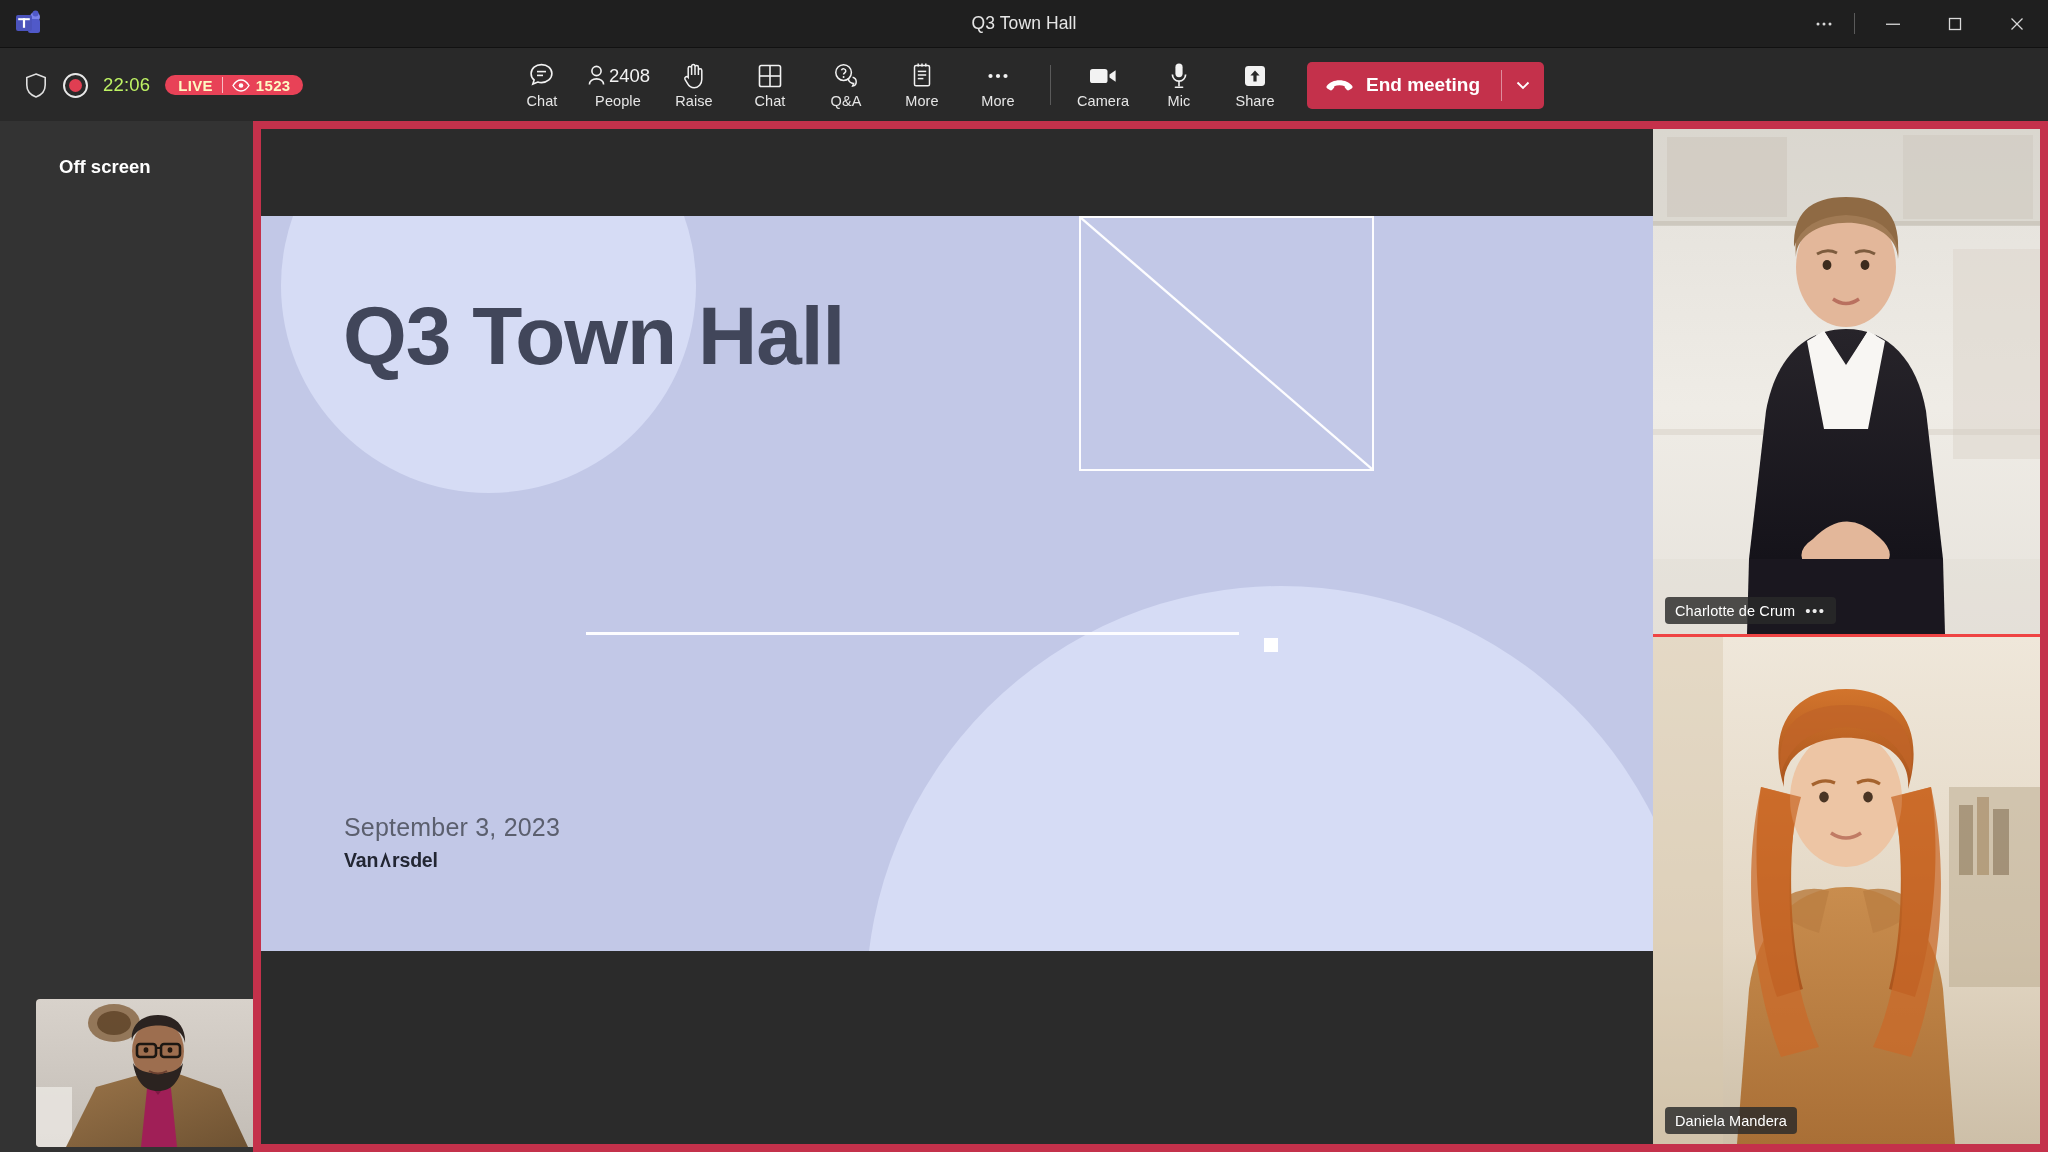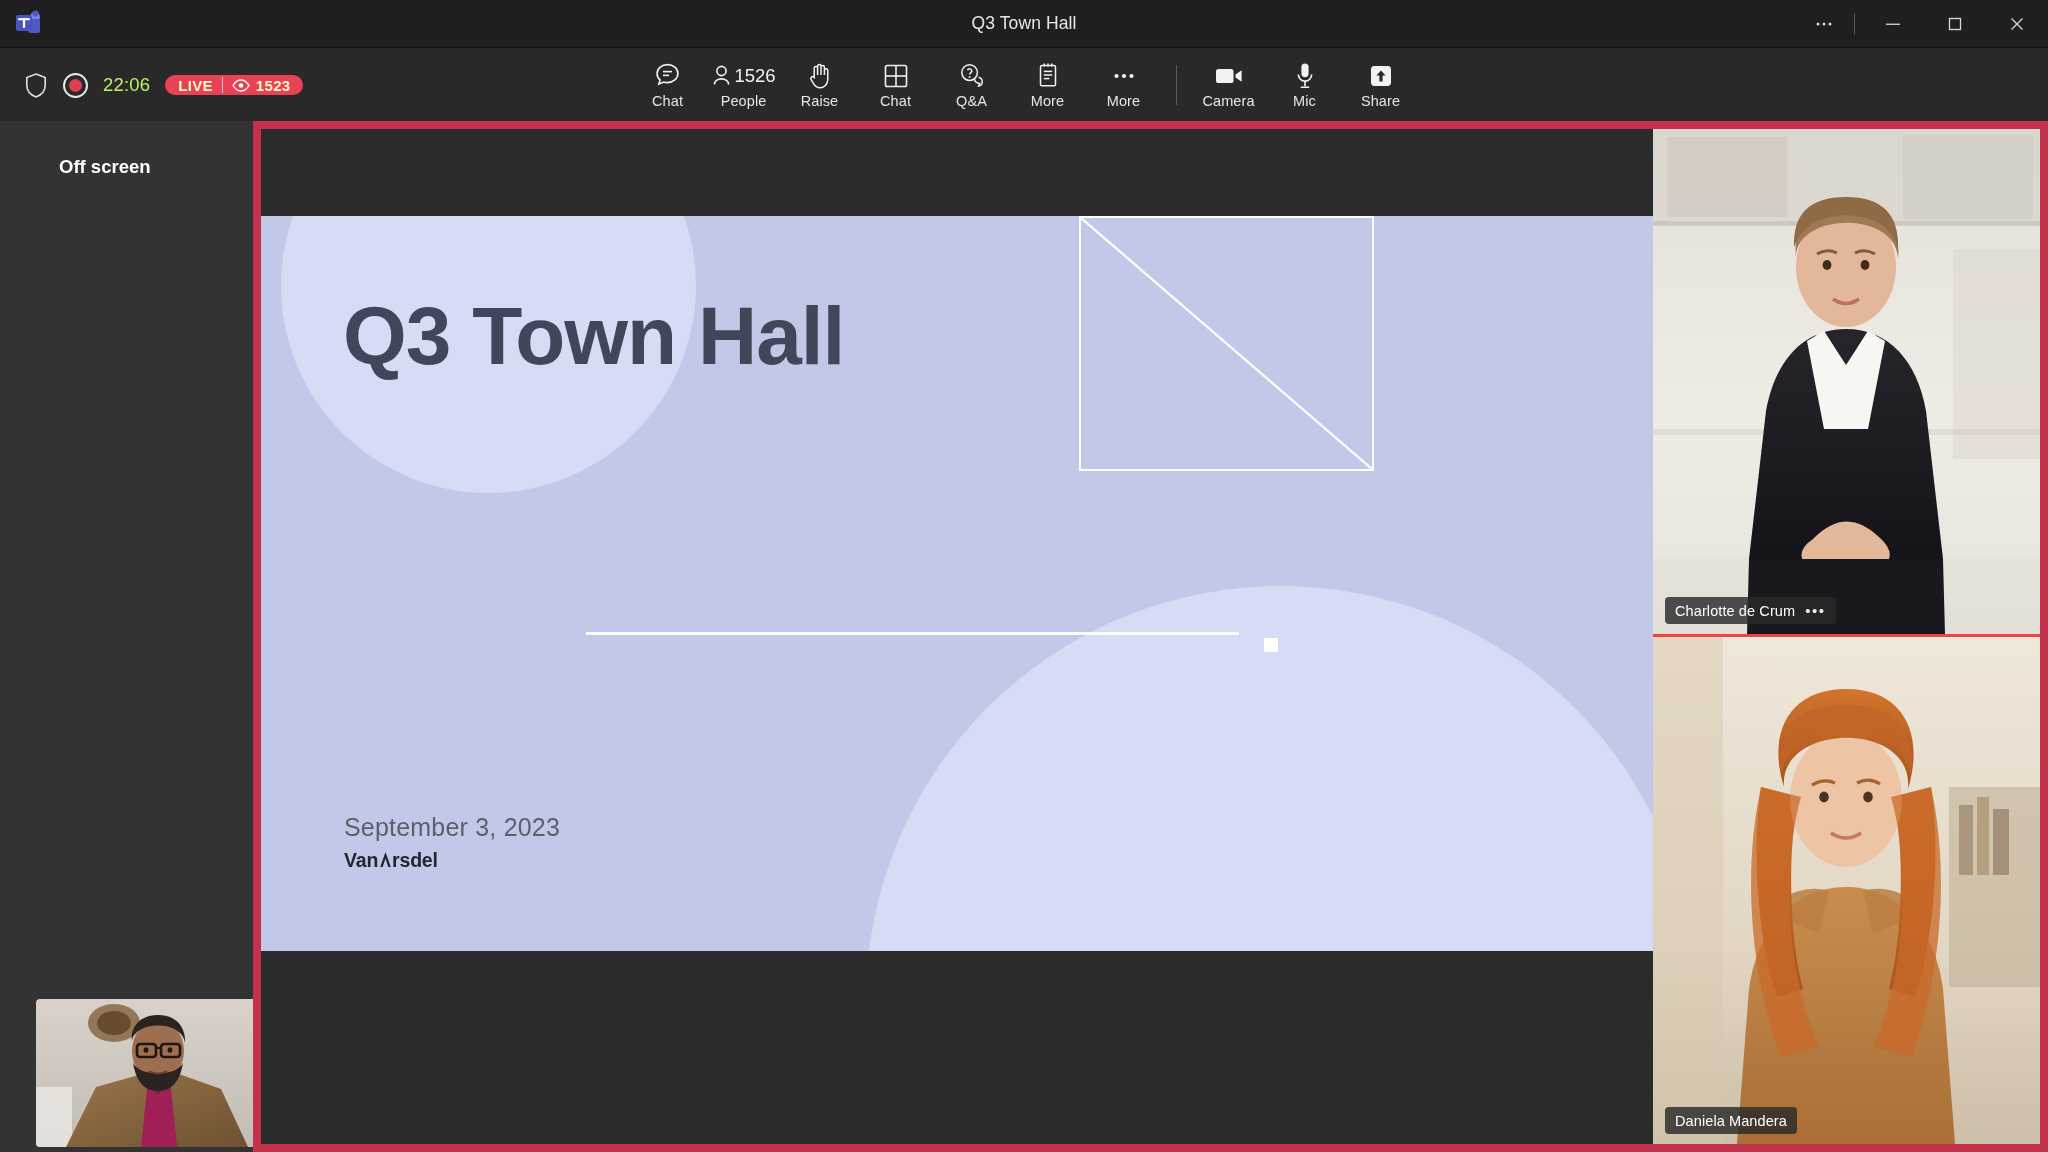--- a/index.html
+++ b/index.html
@@ -245,21 +245,21 @@
       <span class="lb">Chat</span>
     </div>
 
     <div class="tb-item">
       <span class="ic">
         <span style="display:flex;align-items:center;gap:1px;">
           <svg width="22" height="26" viewBox="0 0 22 26" fill="none" stroke="#f2f2f2" stroke-width="1.6">
             <circle cx="10.5" cy="8" r="4.6"></circle>
             <path d="M3.4 21.5 c0 -3.4 3.2 -5.6 7.1 -5.6 s7.1 2.2 7.1 5.6"></path>
           </svg>
-          <span style="font-size:18.5px;color:#f2f2f2;">1526</span>
+          <span style="font-size:18.5px;color:#f2f2f2;">2408</span>
         </span>
       </span>
       <span class="lb">People</span>
     </div>
 
     <div class="tb-item">
       <span class="ic">
         <svg width="24" height="28" viewBox="0 0 24 28" fill="none" stroke="#f2f2f2" stroke-width="1.5">
           <path d="M6.2 14.4 V6.2 a1.7 1.7 0 0 1 3.4 0 V13 V4.2 a1.7 1.7 0 0 1 3.4 0 V13 V5.2 a1.7 1.7 0 0 1 3.4 0 V13 V8.4 a1.7 1.7 0 0 1 3.4 0 v9.2 c0 4.4 -3.2 8.2 -7.6 8.2 c-3.6 0 -5.4 -1.8 -6.8 -4.4 L3 17.4 a1.9 1.9 0 0 1 3.2 -2Z"></path>
         </svg>
@@ -343,20 +343,38 @@
     <div class="tb-item">
       <span class="ic">
         <svg width="26" height="26" viewBox="0 0 26 26">
           <rect x="3" y="3" width="20" height="20" rx="3.4" fill="#f2f2f2"></rect>
           <path d="M13 7.4 L17.6 12.4 H14.6 V18.4 H11.4 V12.4 H8.4 Z" fill="#292929"></path>
         </svg>
       </span>
       <span class="lb">Share</span>
     </div>
 
+    <div class="end-btn">
+      <div class="end-main">
+        <span>
+          <svg width="27" height="14" viewBox="0 0 27 14" fill="#fff">
+            <path d="M13.5 2.2 C8.2 2.2 3.6 4.4 .9 7.7 a1.9 1.9 0 0 0 .4 2.7 l2.5 1.7 a1.9 1.9 0 0 0 2.5 -.4 l1.7 -2 c.5 -.6 .4 -1 .2 -1.5 1.6 -.6 3.4 -.9 5.3 -.9 s3.7 .3 5.3 .9 c-.2 .5 -.3 .9 .2 1.5 l1.7 2 a1.9 1.9 0 0 0 2.5 .4 l2.5 -1.7 a1.9 1.9 0 0 0 .4 -2.7 C23.4 4.4 18.8 2.2 13.5 2.2Z"></path>
+          </svg>
+        </span>
+        <span>End meeting</span>
+      </div>
+      <div class="end-sep"></div>
+      <div class="end-caret">
+        <span>
+          <svg width="20" height="20" viewBox="0 0 20 20" fill="none" stroke="#fff" stroke-width="1.9">
+            <polyline points="4.5,7.5 10,13 15.5,7.5"></polyline>
+          </svg>
+        </span>
+      </div>
+    </div>
 
    </div>
   </div>
 </div>
 
 <div class="stage">
 
   <div class="offscreen-panel">
     <div class="offscreen-title">Off screen</div>
 

